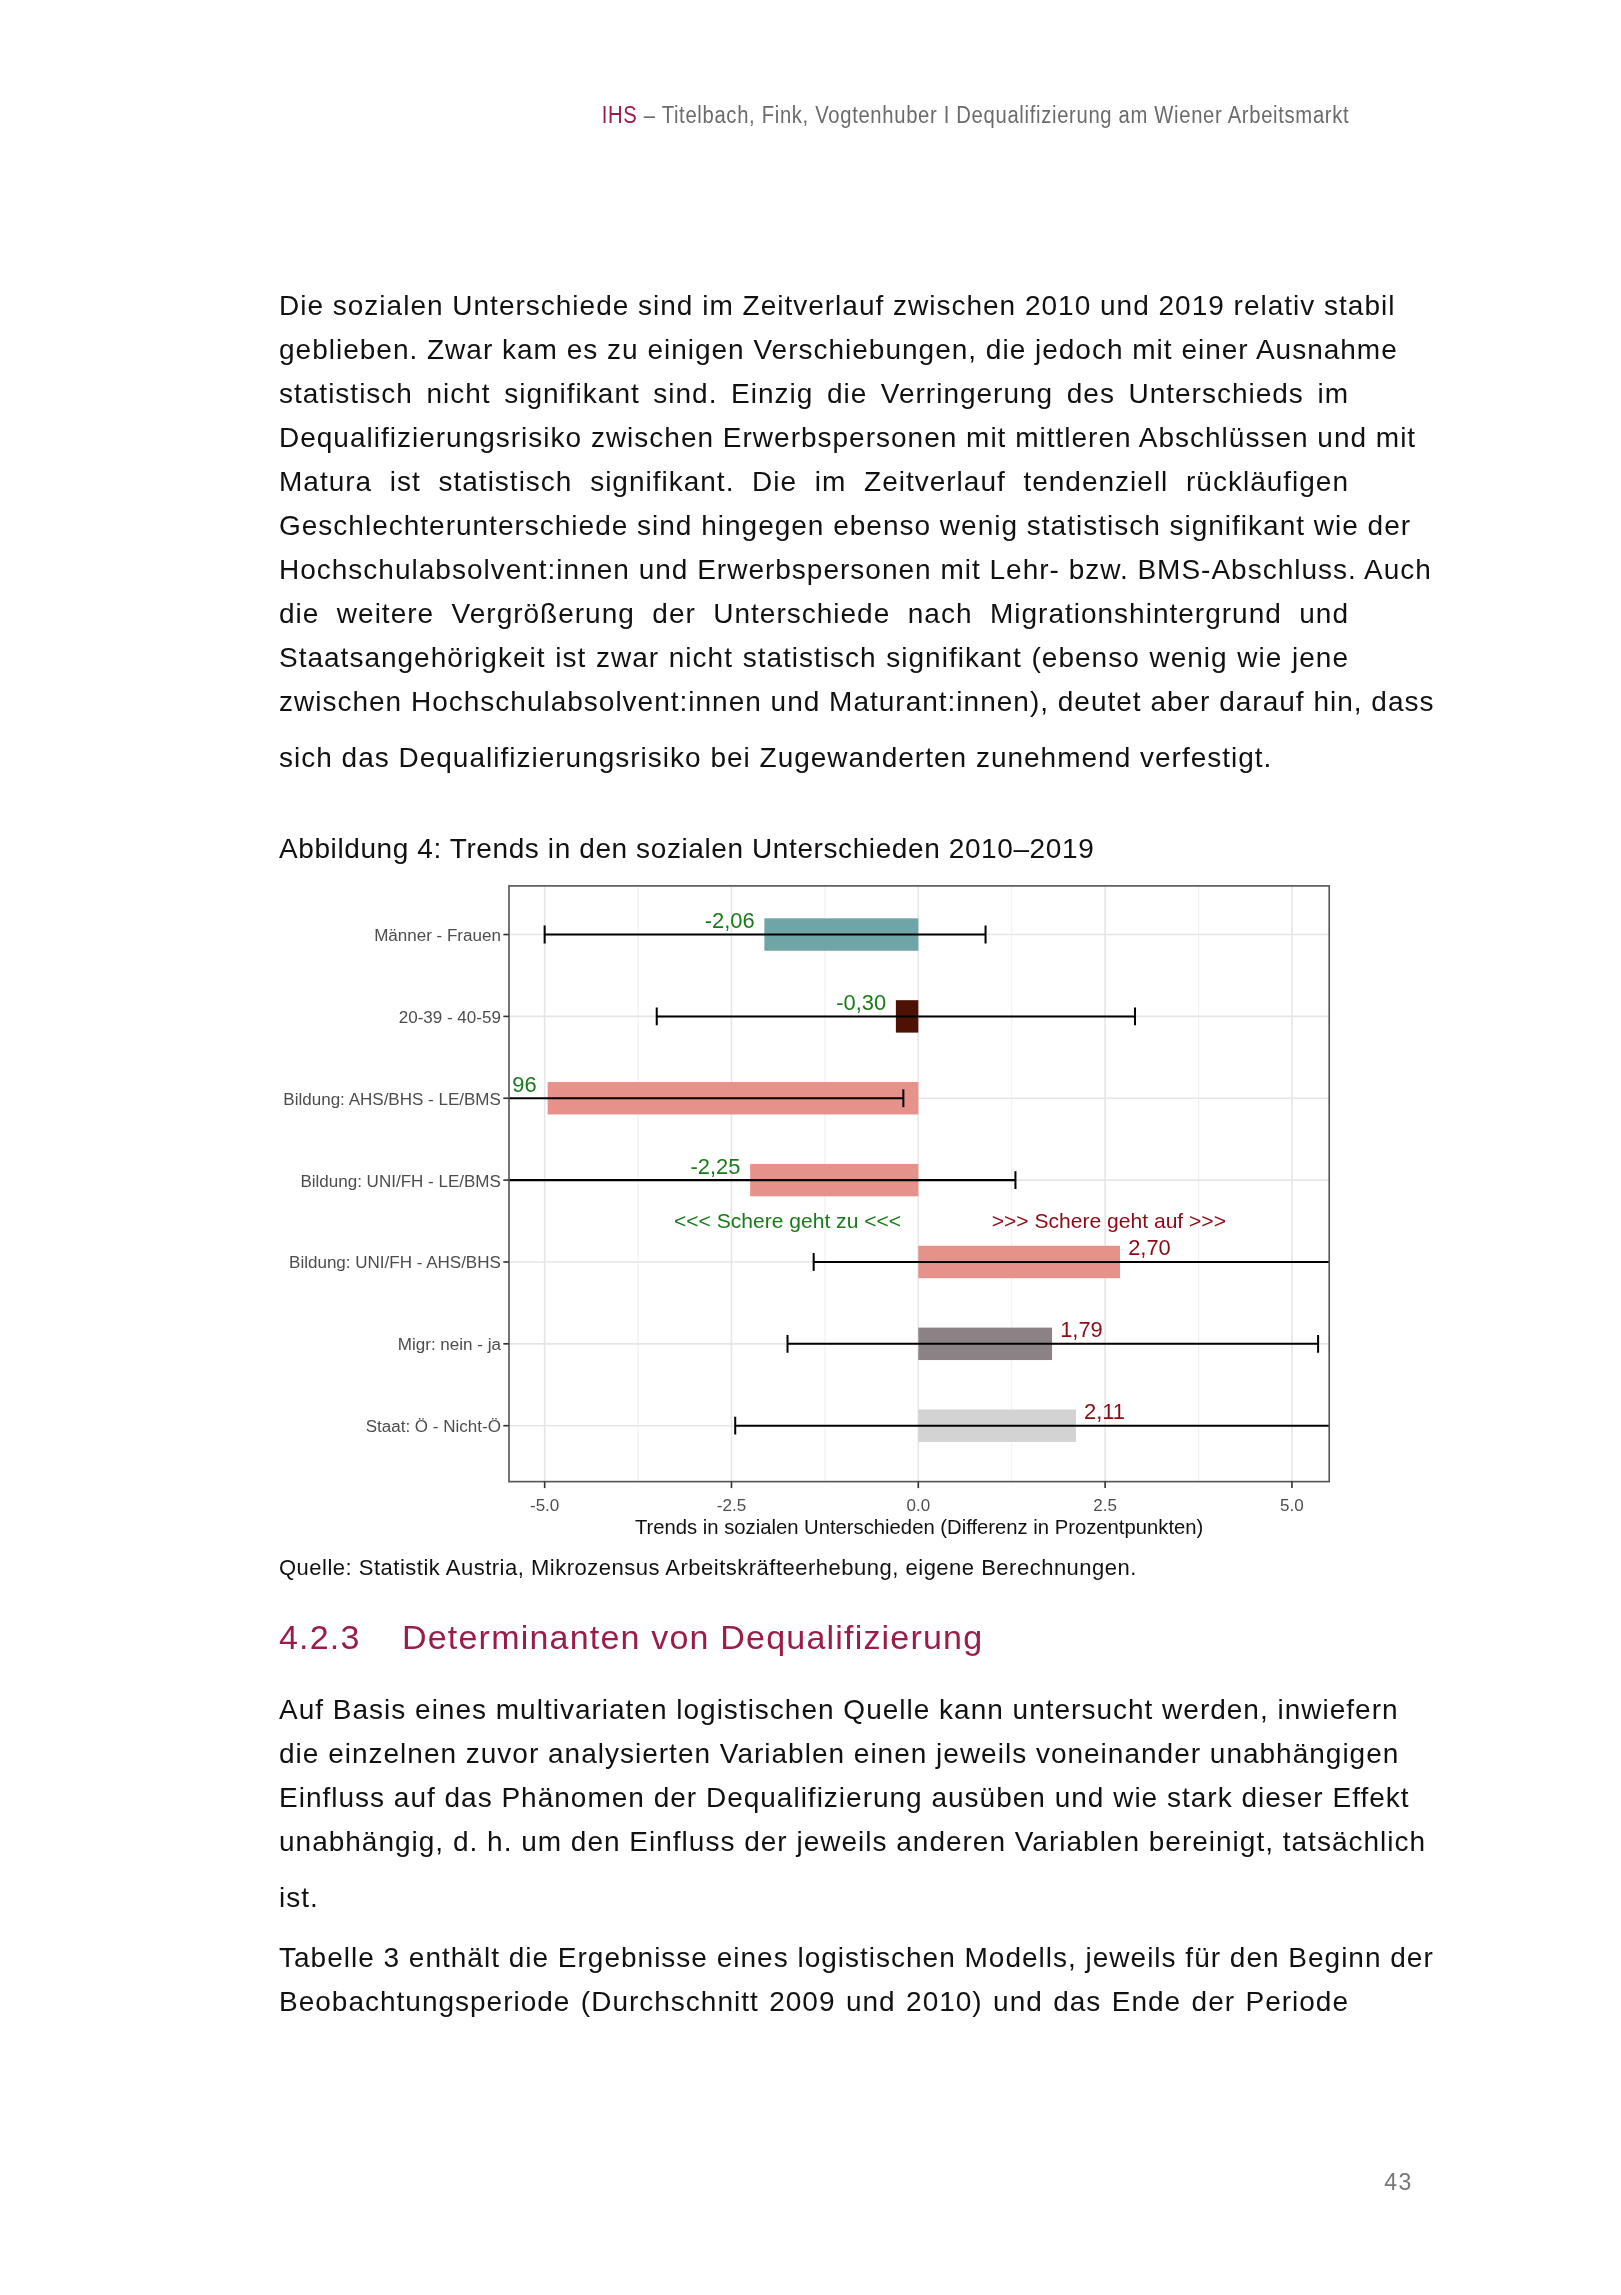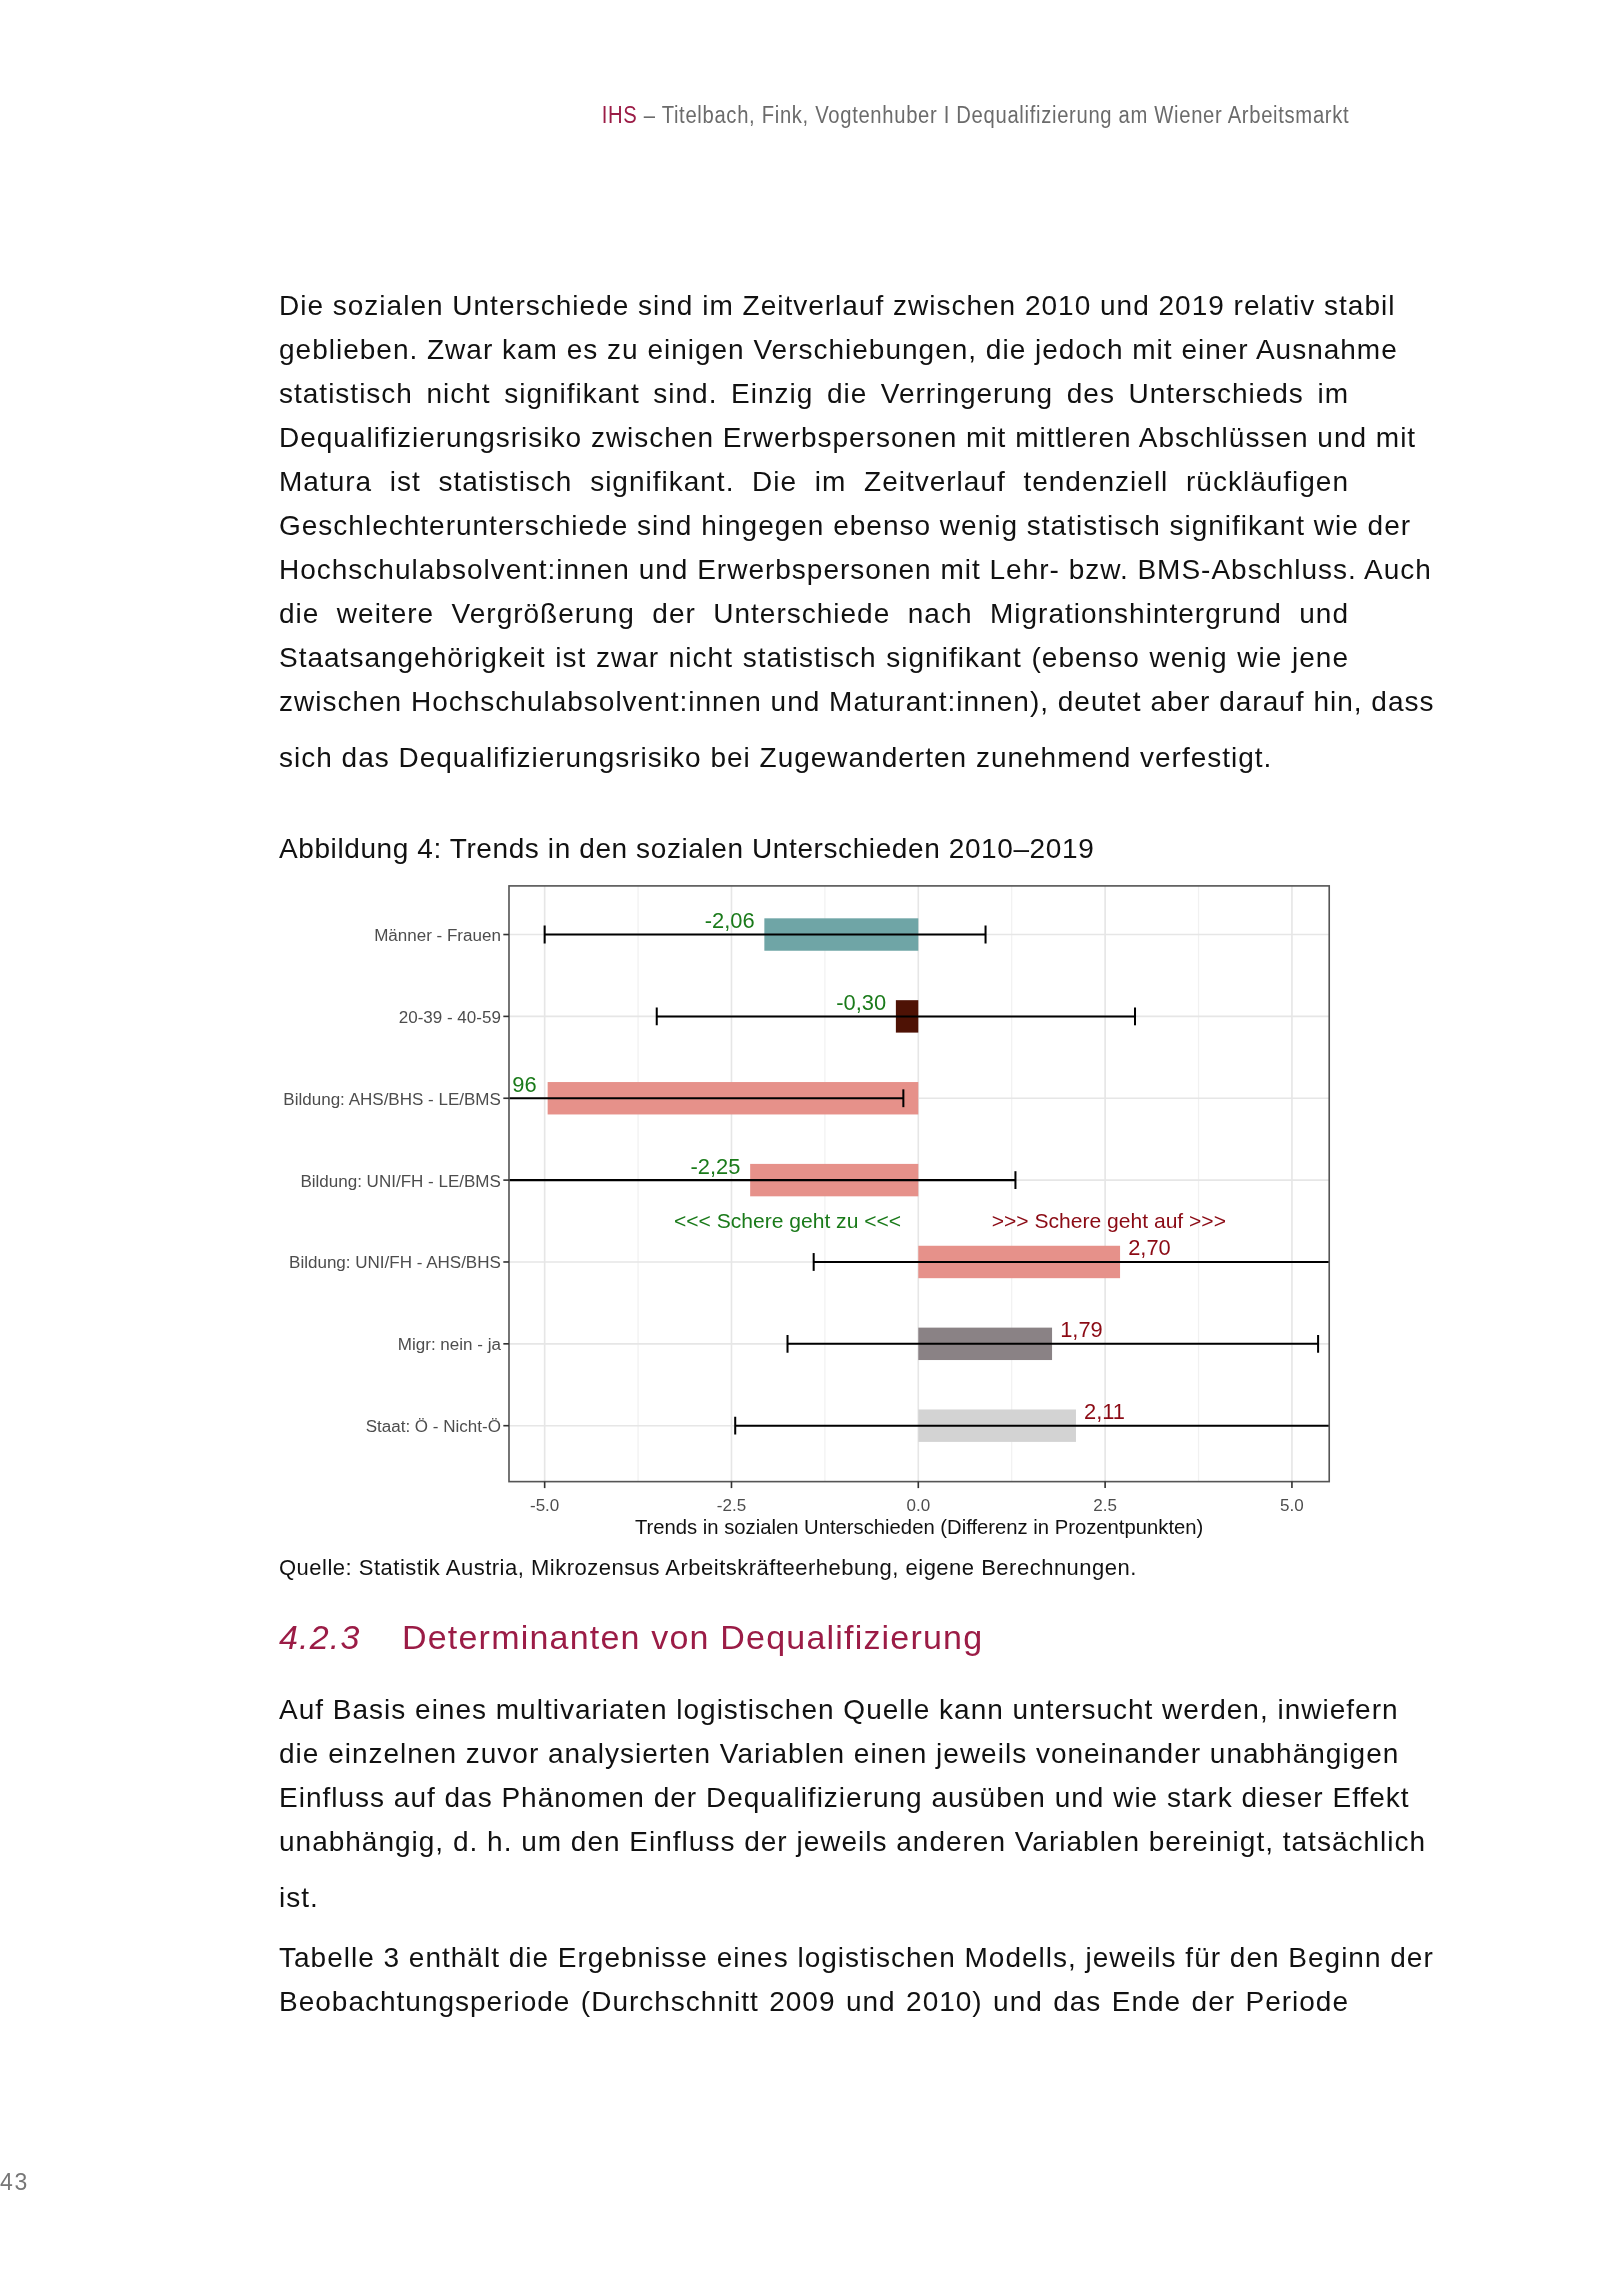--- a/index.html
+++ b/index.html
@@ -8,22 +8,22 @@
   .header { position: absolute; top: 102px; right: 272px; font-size: 23.5px; color: #6b6b6b;
             letter-spacing: 0.8px; transform: scaleX(0.86); transform-origin: right center; white-space: nowrap; }
   .header .brand { color: #9b1c46; }
   .para { position: absolute; left: 279px; width: 1070px; font-size: 28px; line-height: 44px;
           text-align: justify; letter-spacing: 1px; }
   .para .line { display: block; text-align: justify; text-align-last: justify; white-space: nowrap; overflow: visible; }
   .para .line.last { text-align-last: left; margin-top: 12px; }
   .caption { position: absolute; left: 279px; top: 833px; font-size: 28px; letter-spacing: 0.6px; }
   .source { position: absolute; left: 279px; top: 1555px; font-size: 22px; letter-spacing: 0.5px; }
   .heading { position: absolute; left: 279px; top: 1618px; font-size: 34px; color: #9b1c46; letter-spacing: 1.2px; }
-  .heading .num { display: inline-block; width: 123px; font-style: italic; }
-  .pagenum { position: absolute; top: 2169px; left: 0; width: 1413px; text-align: left; font-size: 23px; color: #777; letter-spacing: 1.6px; }
+  .heading .num { display: inline-block; width: 123px; }
+  .pagenum { position: absolute; top: 2169px; left: 0; width: 1413px; text-align: right; font-size: 23px; color: #777; letter-spacing: 1.6px; }
   .chart { position: absolute; left: 0; top: 0; }
   .chart svg { position: absolute; left: 0; top: 0; }
 </style>
 </head>
 <body>
 
 <div class="header">
   <span class="brand">IHS</span><span> – Titelbach, Fink, Vogtenhuber I Dequalifizierung am Wiener Arbeitsmarkt</span>
 </div>
 

